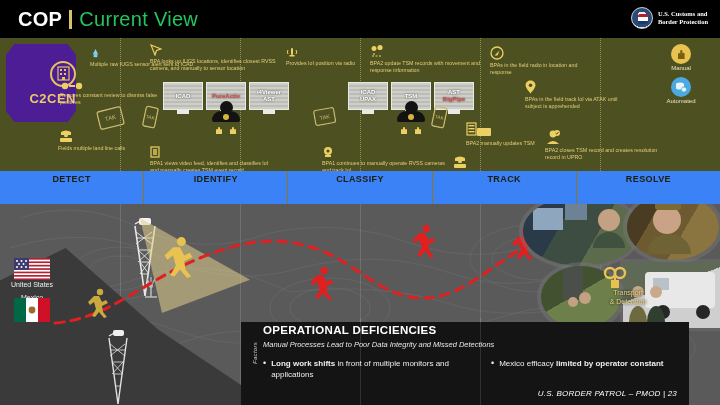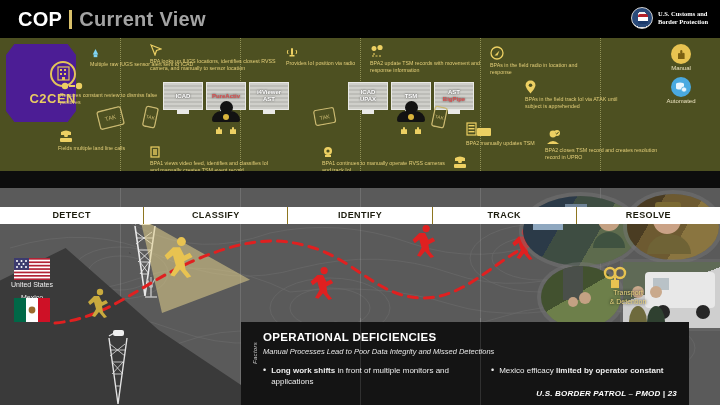--- a/index.html
+++ b/index.html
@@ -19,21 +19,21 @@
   }
   .header-title {
     position: absolute; left: 18px; top: 6px;
     font-size: 20px; font-weight: bold; letter-spacing: .3px;
     color: #ffffff; line-height: 26px;
   }
   .header-bar {
     display: inline-block; width: 3px; height: 19px; background: #d9c06a;
     vertical-align: -3px; margin: 0 7px;
   }
-  .header-sub { color: #a3a3a3; font-weight: bold; }
+  .header-sub { color: #22c55e; font-weight: normal; }
   .cbp-logo { position: absolute; right: 12px; top: 7px; display: flex; align-items: center; gap: 5px; }
   .cbp-seal {
     width: 22px; height: 22px; border-radius: 50%;
     background: radial-gradient(circle at 50% 40%, #f2f2f2 0 28%, #2a4a7a 29% 72%, #e8e8e8 73%);
     border: 1px solid #cfcfcf; position: relative;
   }
   .cbp-seal::after {
     content: ""; position: absolute; left: 6px; top: 6px; width: 10px; height: 10px;
     border-radius: 2px;
     background: linear-gradient(#b4202a 0 33%, #ffffff 33% 66%, #1b3a6b 66%);
@@ -92,22 +92,22 @@
 
   .legend { position: absolute; right: 8px; top: 6px; width: 62px; text-align: center; }
   .legend-item { margin-bottom: 6px; }
   .legend-circle { width: 20px; height: 20px; border-radius: 50%; margin: 0 auto 1px; display: flex; align-items: center; justify-content: center; font-size: 11px; }
   .legend-circle.manual { background: #e8c351; color: #7a5f12; }
   .legend-circle.auto { background: #4aa9e0; color: #e8f4fb; }
   .legend-label { color: #ece3c0; font-size: 6px; }
 
   
   .phases {
-    position: absolute; left: 0; top: 171px; width: 720px; height: 17px;
-    display: flex; background: #ffffff; z-index: 20; margin-top: 36px;
+    position: absolute; left: 0; top: 171px; width: 720px; height: 33px;
+    display: flex; background: #3b82f6; z-index: 20;
   }
   .phase {
     flex: 1; text-align: center; color: #1c1c0d; font-size: 9px; font-weight: bold;
     letter-spacing: .4px; line-height: 17px; border-right: 1px solid #8e7620;
   }
   .phase:last-child { border-right: none; }
 
   
   .scene {
     position: absolute; left: 0; top: 188px; width: 720px; height: 217px;
@@ -137,36 +137,36 @@
   .photo { position: absolute; overflow: hidden; }
   .photo-oval { border-radius: 50%; }
   .transport-label {
     position: absolute; left: 92px; top: 100px; width: 62px; text-align: center;
     color: #e8d37f; font-size: 7px; line-height: 9px; text-shadow: 0 0 3px #000;
   }
 
   
   .deficiencies {
     position: absolute; left: 241px; top: 322px; width: 448px; height: 83px;
-    background: #141414; z-index: 30; padding: 9px 10px 0 22px;
+    background: #141414; z-index: 30; padding: 2px 10px 0 22px;
   }
   .def-title { color: #ffffff; font-size: 11.5px; font-weight: bold; letter-spacing: .3px; }
   .def-sub { color: #e6e6e6; font-size: 7.5px; font-style: italic; margin-top: 4px; }
   .factors-label {
     position: absolute; left: 11px; top: 42px;
     transform: rotate(-90deg); transform-origin: left top;
     color: #cfcfcf; font-size: 6px; font-style: italic; letter-spacing: .3px;
   }
   .def-cols { display: flex; margin-top: 9px; gap: 14px; }
   .def-col { flex: 1; display: flex; gap: 5px; color: #ededed; font-size: 8px; line-height: 11px; }
   .def-col .dot { color: #ededed; font-size: 9px; line-height: 11px; }
   .def-col b { font-weight: bold; }
   .footer {
     position: absolute; right: 12px; bottom: 7px;
-    color: #ffffff; font-size: 8px; font-weight: bold; font-style: italic; letter-spacing: .2px;
+    color: #ffffff; font-size: 8px; font-weight: normal; font-style: italic; letter-spacing: .2px;
   }
   .vsep { position: absolute; top: 318px; width: 1px; height: 87px; background: rgba(255,255,255,.12); z-index: 31; }
 </style>
 </head>
 <body>
 
 <div class="slide">
 
   <div class="header">
     <div class="header-title">
@@ -450,22 +450,22 @@
               <circle cx="9" cy="8.5" r="2.6" fill="#eaf5fd" stroke="#4aa9e0" stroke-width=".8"></circle>
             </svg>
         </div>
         <div class="legend-label">Automated</div>
       </div>
     </div>
   </div>
 
   <div class="phases">
     <div class="phase">DETECT</div>
+    <div class="phase">IDENTIFY</div>
     <div class="phase">CLASSIFY</div>
-    <div class="phase">IDENTIFY</div>
     <div class="phase">TRACK</div>
     <div class="phase">RESOLVE</div>
   </div>
 
   <div class="scene">
     <svg class="topo" width="720" height="217" viewBox="0 0 720 217">
       <g fill="none" stroke="#8d8d8d" stroke-width="0.7">
         <path d="M20 30 q60 -20 120 10 t130 5 q70 -15 140 10 t150 -5"></path>
         <path d="M10 60 q80 -25 150 8 t140 12 q80 -20 150 5 t160 -10"></path>
         <path d="M0 95 q70 20 140 -5 t150 14 q90 -10 160 12 t170 -8"></path>

